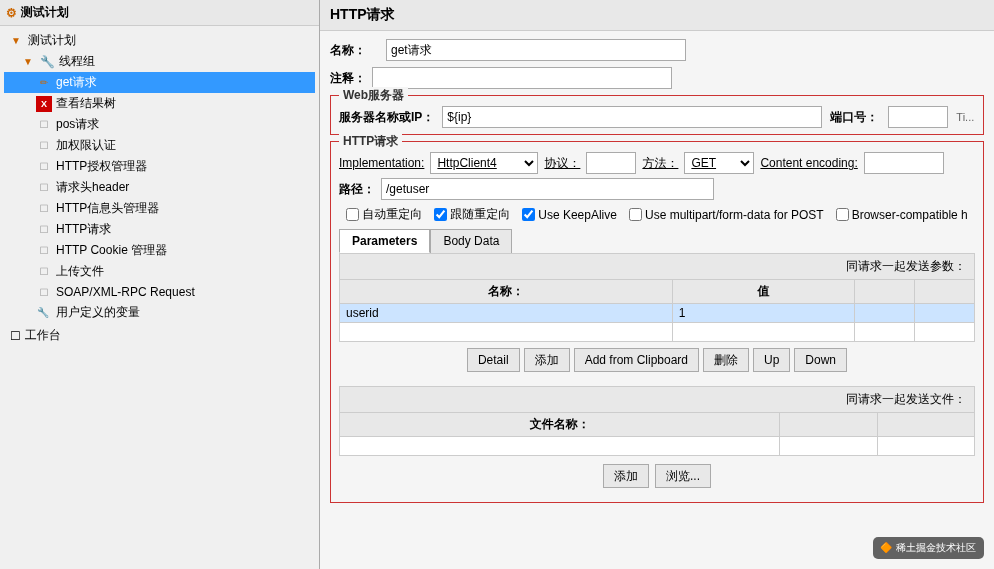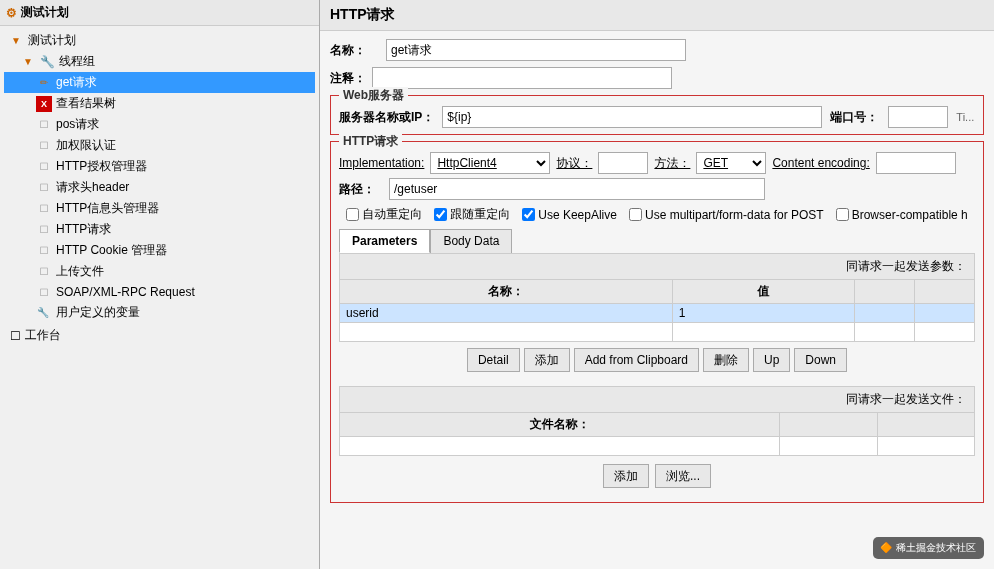--- a/index.html
+++ b/index.html
@@ -189,41 +189,41 @@
           <input class="form-input" type="text" style="width: 60px;">
           <span style="font-size:11px; color:#666;">Ti...</span>
         </div>
       </div>
 
       <div class="section-box">
         <span class="section-title">HTTP请求</span>
 
         <div class="impl-row">
           <span class="impl-label">Implementation:</span>
-          <select class="select-box" style="width:120px;">
+          <select class="select-box" style="width:108px;">
             <option>HttpClient4</option>
             <option>HttpClient3.1</option>
             <option>Java</option>
           </select>
           <span style="font-size:12px;">协议：</span>
           <input class="form-input" type="text" style="width: 50px;">
           <span style="font-size:12px;">方法：</span>
           <select class="select-box" style="width:70px;">
             <option>GET</option>
             <option>POST</option>
             <option>PUT</option>
             <option>DELETE</option>
           </select>
           <span style="font-size:12px;">Content encoding:</span>
           <input class="form-input" type="text" style="width: 80px;">
         </div>
 
         <div class="path-row">
           <span class="path-label">路径：</span>
-          <input class="form-input" type="text" value="/getuser" style="width: 376px; margin-left: 8px;">
+          <input class="form-input" type="text" value="/getuser" style="width: 333px;">
         </div>
 
         <div class="checkbox-row">
           <label>
             <input type="checkbox" style="">
             <span>自动重定向</span>
           </label>
           <label>
             <input type="checkbox" checked="" style="">
             <span>跟随重定向</span>

